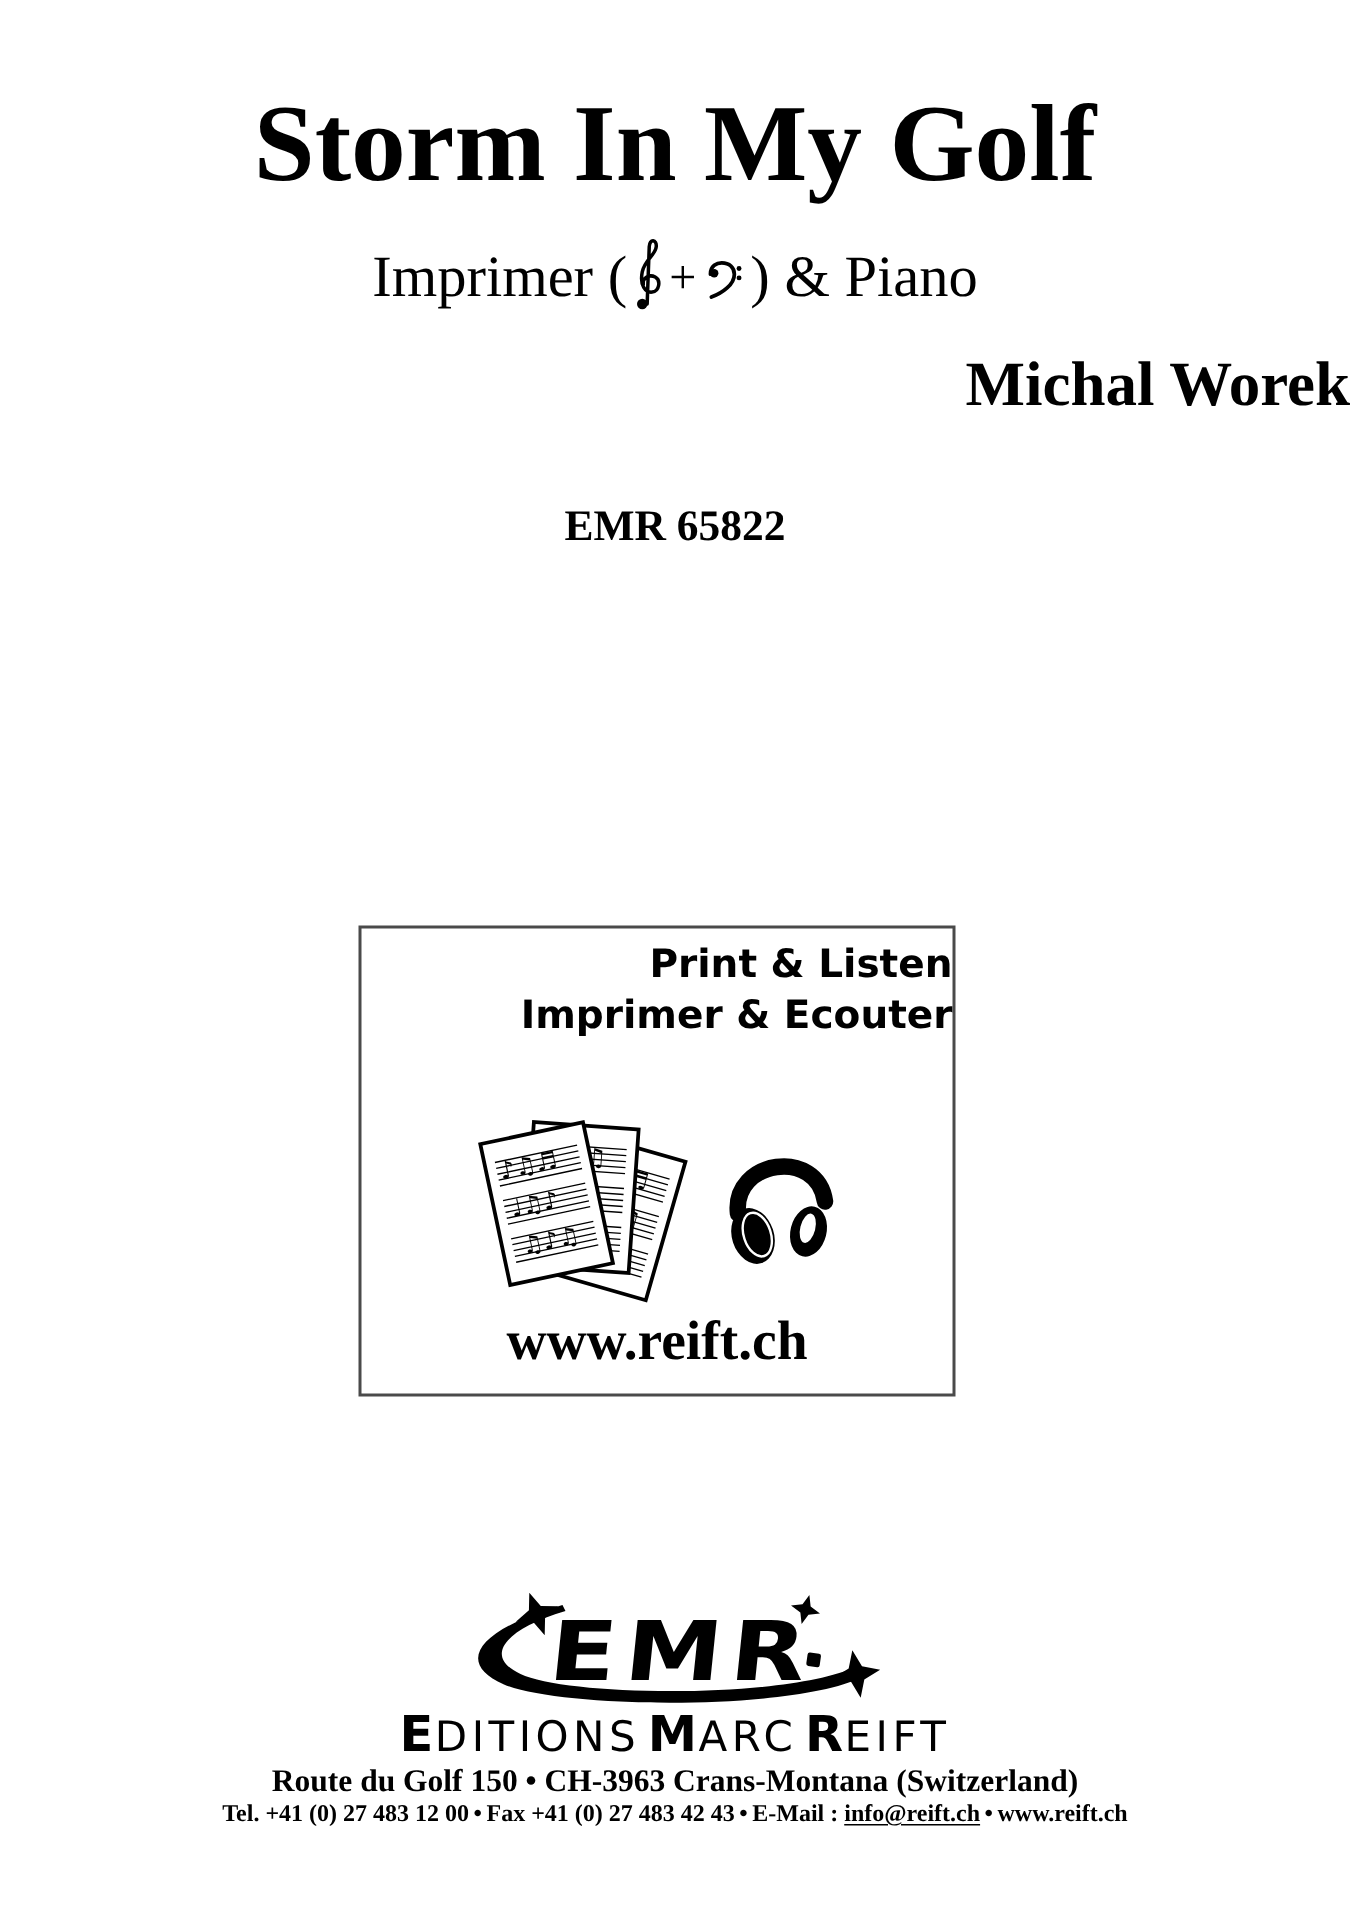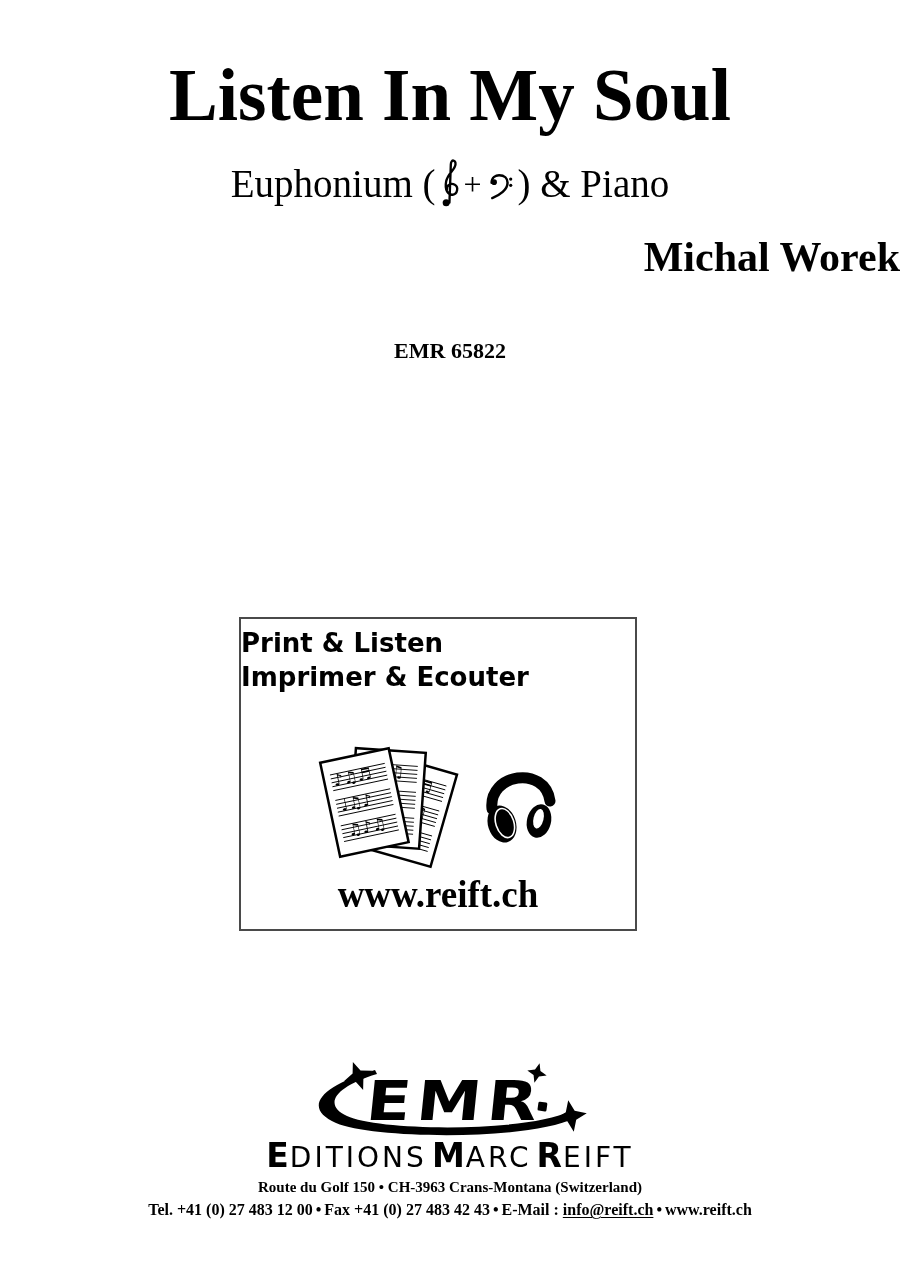--- a/index.html
+++ b/index.html
@@ -12,28 +12,28 @@
     font-family:"Liberation Serif", serif;
   }
   .abs{position:absolute;left:0;width:900px;text-align:center;}
   .title{top:54px;font-weight:bold;font-size:73px;line-height:84px;letter-spacing:0px;}
   .subtitle{top:156px;font-size:39px;line-height:48px;}
   .subtitle .clef{display:inline-block;}
   .clef-treble{width:21px;height:56px;vertical-align:-15px;margin:0 3px 0 2px;}
   .clef-plus{display:inline-block;margin:0 2px;font-size:32px;vertical-align:2px;}
   .clef-bass{width:30px;height:25px;vertical-align:-2px;margin:0 2px;}
   .composer{top:233px;font-weight:bold;font-size:42px;line-height:48px;text-align:right;}
-  .catalog{top:338px;font-weight:bold;font-size:22px;line-height:26px;}
+  .catalog{top:338px;font-weight:bold;font-size:29px;line-height:26px;}
 
   .promo-box{
     position:absolute;left:239px;top:617px;width:398px;height:314px;
     border:2px solid #4a4a4a;box-sizing:border-box;background:#fff;
   }
   .promo-lines{
-    position:absolute;top:7px;left:0;width:100%;text-align:left;
+    position:absolute;top:7px;left:0;width:100%;text-align:right;
     font-family:"DejaVu Sans", sans-serif;font-weight:bold;
     font-size:26px;line-height:34px;
   }
   .promo-art{
     position:absolute;top:126px;left:0;width:100%;height:120px;
     display:flex;justify-content:center;align-items:center;gap:16px;
   }
   .promo-site{
     position:absolute;top:254px;left:0;width:100%;text-align:center;
     font-weight:bold;font-size:37px;line-height:44px;
@@ -41,33 +41,33 @@
 
   .logo-wrap{position:absolute;left:290px;top:1056px;width:310px;height:90px;}
   .editions{
     top:1139px;
     font-family:"DejaVu Sans", sans-serif;
     line-height:34px;white-space:nowrap;
   }
   .editions .word{margin:0 0;display:inline-block;}
   .editions .ini{font-weight:bold;font-size:33px;letter-spacing:1px;}
   .editions .rest{font-weight:normal;font-size:28px;letter-spacing:3px;}
-  .addr{top:1176px;font-weight:bold;font-size:15px;line-height:22px;}
+  .addr{top:1176px;font-weight:bold;font-size:21px;line-height:22px;}
   .tel{top:1199px;font-weight:bold;font-size:16px;line-height:22px;}
   .email-link{text-decoration:underline;text-underline-offset:2px;}
   .bullet{margin:0 3px;}
   svg{overflow:visible;}
 </style>
 </head>
 <body>
 
-<div class="abs title">Listen In My Soul</div>
+<div class="abs title">Storm In My Golf</div>
 
 <div class="abs subtitle">
-  <span>Euphonium (</span><svg class="clef clef-treble" viewBox="0 0 44 120">
+  <span>Imprimer (</span><svg class="clef clef-treble" viewBox="0 0 44 120">
     <circle cx="17" cy="100" r="7.5" fill="#000"></circle>
     <path d="M24,100 L27,18 C27.5,6 38,8 37,18 C36,30 21,36 17,54 C13,74 22,84 31,83 C41.5,82 44,66 35.5,61.5 C27,57 17.5,62.5 18.5,72" fill="none" stroke="#000" stroke-width="5" stroke-linecap="round"></path>
   </svg><span class="clef-plus">+</span><svg class="clef clef-bass" viewBox="0 0 36 40">
     <circle cx="7" cy="13" r="4.5" fill="#000"></circle>
     <path d="M3,14 C3,5 10,2 15,2 C23.5,2 28.5,7 28.5,14 C28.5,25 16,34 4,38.5" fill="none" stroke="#000" stroke-width="4" stroke-linecap="round"></path>
     <circle cx="33.5" cy="8" r="2.6" fill="#000"></circle>
     <circle cx="33.5" cy="18" r="2.6" fill="#000"></circle>
   </svg><span>) &amp; Piano</span>
 </div>
 

